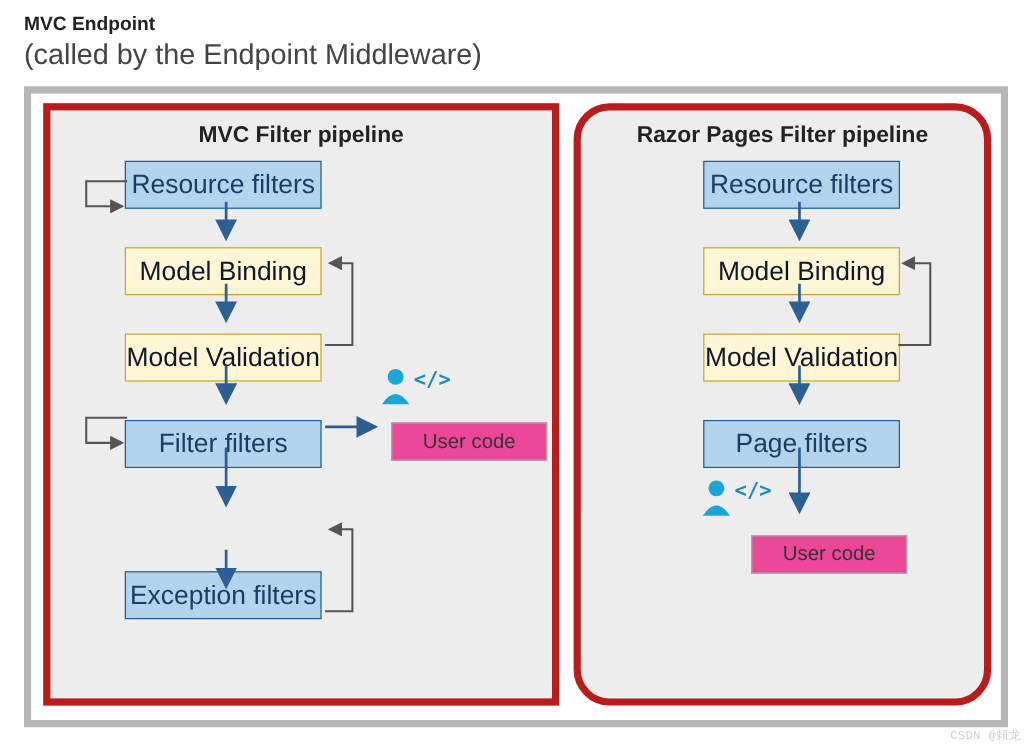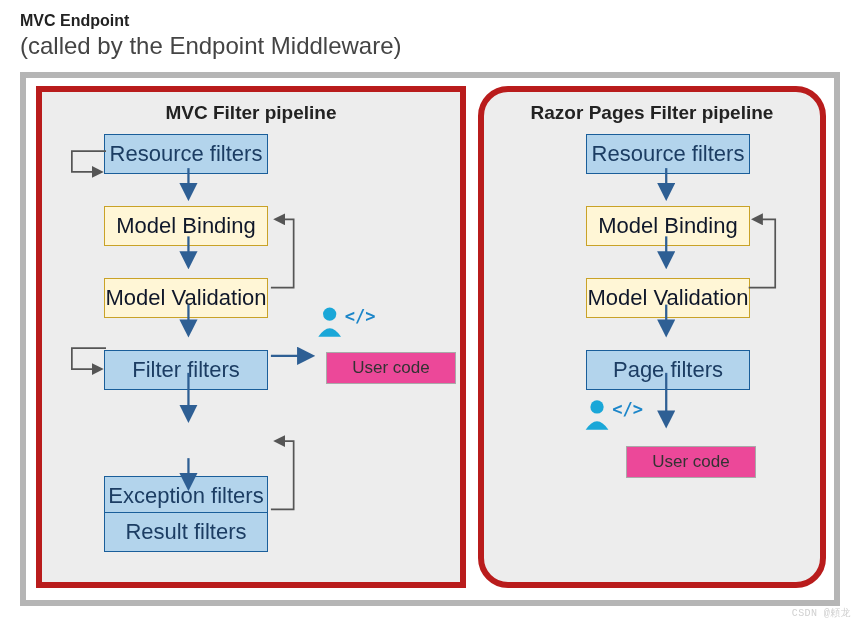--- a/index.html
+++ b/index.html
@@ -68,21 +68,20 @@
 
   <div class="panel panel-left">
     <div class="panel-title">MVC Filter pipeline</div>
     <div class="flowarea">
 
       <div class="node blue" style="left:50px; top:0px;">Resource filters</div>
       <div class="node yellow" style="left:50px; top:72px;">Model Binding</div>
       <div class="node yellow" style="left:50px; top:144px;">Model Validation</div>
       <div class="node blue" style="left:50px; top:216px;">Filter filters</div>
       <div class="node blue" style="left:50px; top:306px;margin-top:36px;">Exception filters</div>
-      <div class="node blue" style="left:50px; top:378px;">Result filters</div>
       <div class="node gray" style="left:272px; top:218px;">User code</div>
 
       <svg class="svg-overlay" viewBox="0 0 406 460">
         <defs>
           <marker id="ah" markerWidth="8" markerHeight="8" refX="6" refY="4" orient="auto">
             <path class="arrow-head" d="M0,0 L8,4 L0,8 Z"></path>
           </marker>
           <marker id="lh" markerWidth="7" markerHeight="7" refX="5" refY="3.5" orient="auto">
             <path class="loop-head" d="M0,0 L7,3.5 L0,7 Z"></path>
           </marker>

